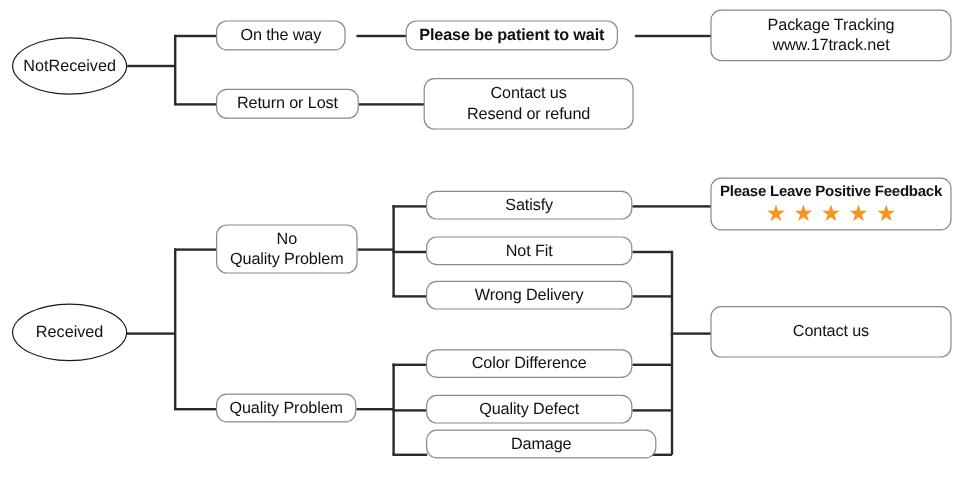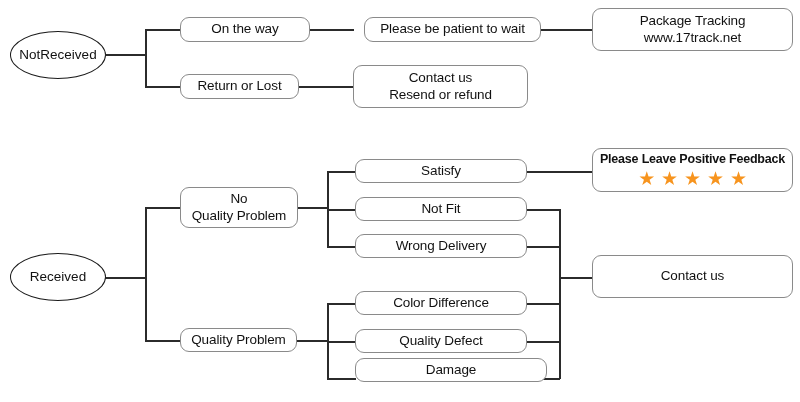--- a/index.html
+++ b/index.html
@@ -89,25 +89,25 @@
   <div class="edge h" style="left:297px; top:29px; width:57px;"></div>
   <div class="edge h" style="left:529px; top:29px; width:64px;"></div>
 
   <div class="edge h" style="left:299px; top:86px; width:55px;"></div>
 
   <div class="ellipse" style="left:10px; top:31px; width:96px; height:48px;">
     <span class="ln">Not</span>
     <span class="ln">Received</span>
   </div>
 
-  <div class="node" style="left:180px; top:17px; width:130px; height:25px;">
+  <div class="node" style="left:180px; top:17px; width:108px; height:25px;">
     <span class="ln">On the way</span>
   </div>
 
-  <div class="node" style="left:364px; top:17px; width:177px; height:25px;">
+  <div class="node" style="left:338px; top:17px; width:177px; height:25px;font-weight:bold;">
     <span class="ln">Please be patient to wait</span>
   </div>
 
   <div class="node" style="left:592px; top:8px; width:201px; height:43px;">
     <span class="ln">Package Tracking</span>
     <span class="ln">www.17track.net</span>
   </div>
 
   <div class="node" style="left:180px; top:74px; width:119px; height:25px;">
     <span class="ln">Return or Lost</span>

